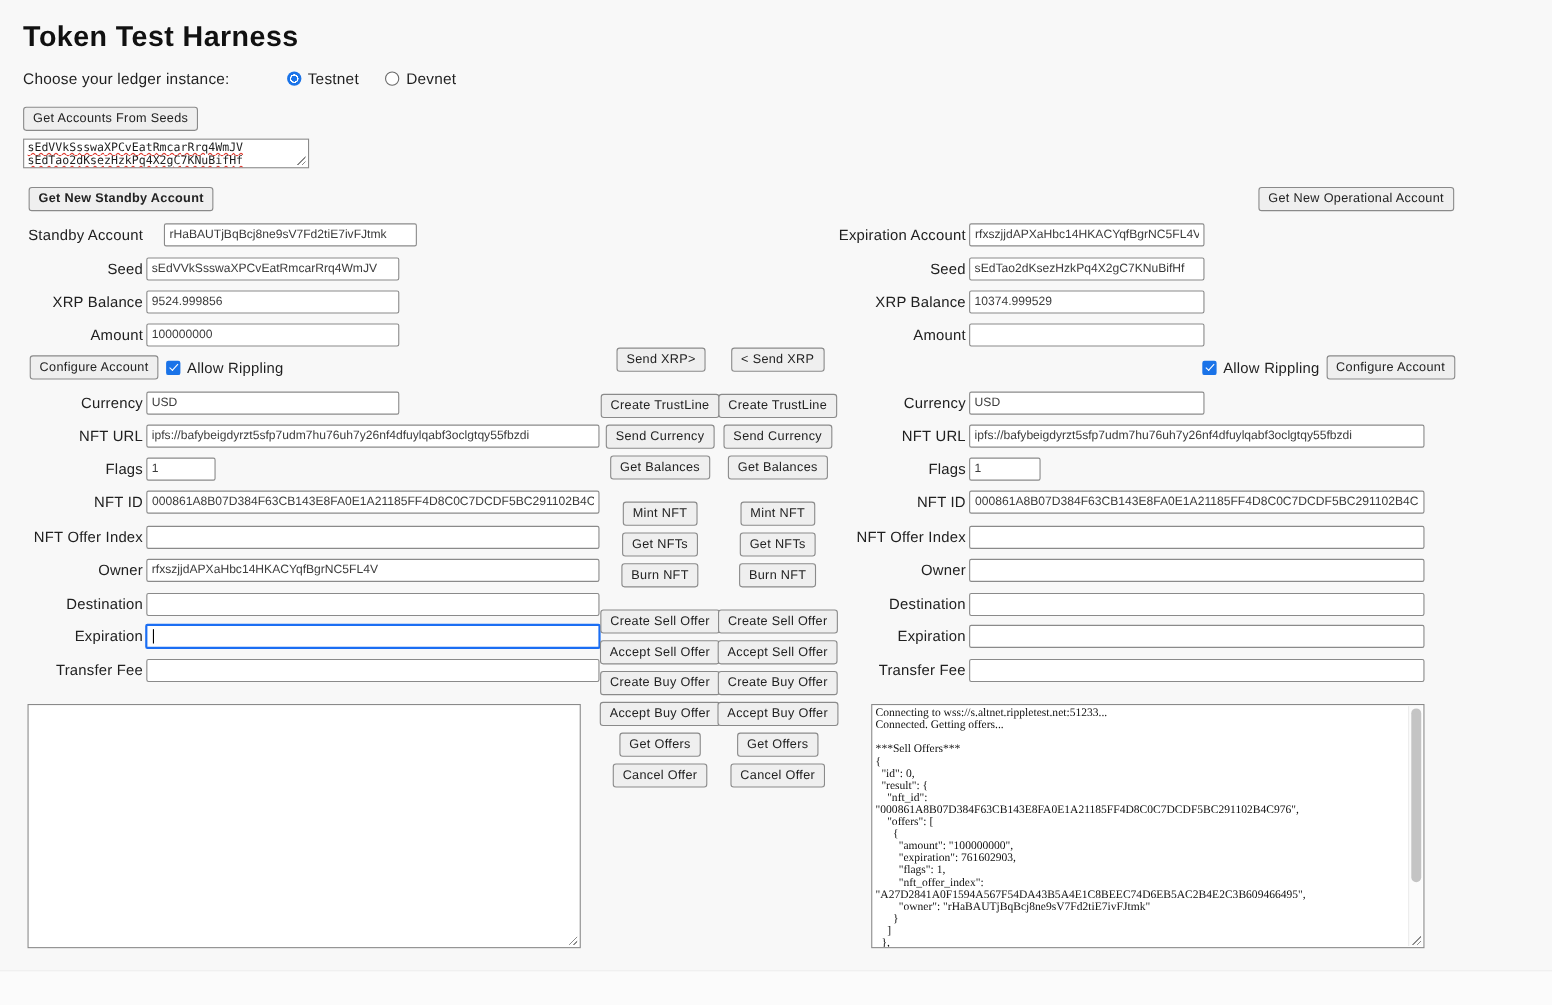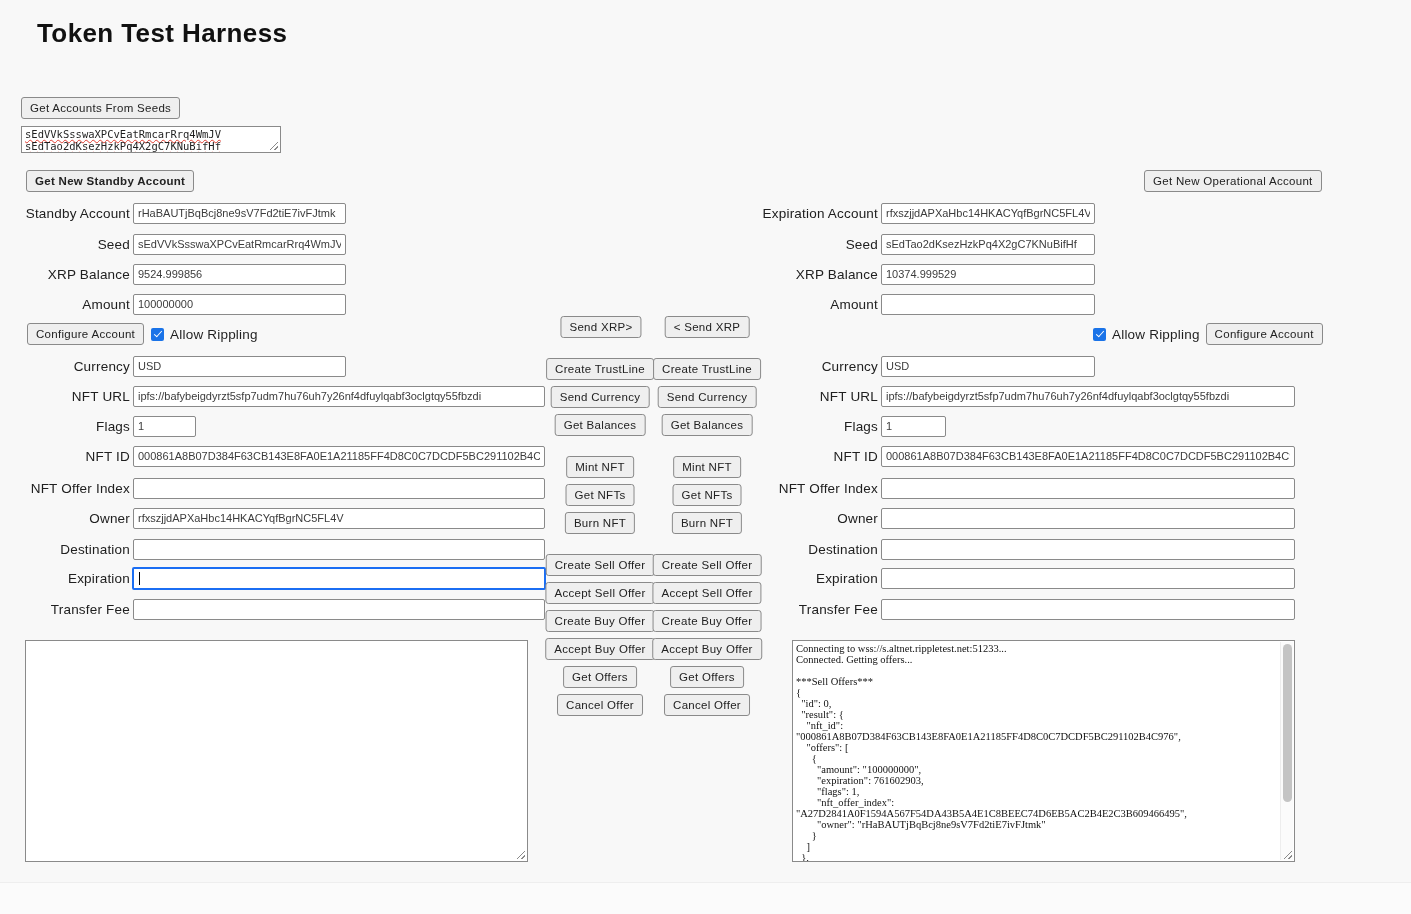--- a/index.html
+++ b/index.html
@@ -1,41 +1,41 @@
 <!DOCTYPE html>
 <html><head>
 <meta charset="utf-8">
 <style>
   * { margin:0; padding:0; box-sizing:border-box; }
   html,body { width:1411px; height:914px; }
   body { background:#f8f8f8; font-family:"Liberation Sans", sans-serif; color:#1f1f1f; overflow:hidden; }
   #app { position:relative; width:1411px; height:914px; background:#f8f8f8; }
 
-  .title { position:absolute; left:21px; top:18px; font-size:26px; font-weight:600; letter-spacing:.4px; color:#111;margin-left:16px; }
+  .title { position:absolute; left:21px; top:18px; font-size:26px; font-weight:600; letter-spacing:.4px; color:#111; }
 
   .ledger-row { position:absolute; left:21px; top:63px; display:flex; align-items:center; font-size:14px; letter-spacing:.2px; }
   .radio { width:13px; height:13px; border-radius:50%; display:inline-block; }
   .radio.checked { background: radial-gradient(circle, #1a73e8 0 2.6px, #ffffff 2.8px 3.8px, #1a73e8 4px 6.5px); }
   .radio.unchecked { background:#fff; border:1px solid #6a6a6a; }
   .radio-label { margin-left:6px; }
 
   .btn { display:inline-block; background:#efefef; border:1px solid #8a8a8a; border-radius:3px; font-family:"Liberation Sans", sans-serif;
          font-size:11.5px; letter-spacing:.3px; color:#222; padding:4px 8px; height:22px; line-height:13px; text-align:center; white-space:nowrap; cursor:default; }
 
   .seedbox { position:absolute; left:21px; top:126px; width:260px; height:27px; background:#fff; border:1px solid #8a8a8a;
              font-family:"DejaVu Sans Mono", monospace; font-size:10.5px; line-height:12px; padding:1px 3px; overflow:hidden; }
   .seedbox .seedtext { white-space:pre; text-decoration:underline; text-decoration-style:wavy; text-decoration-color:#e03c31; text-decoration-thickness:1px; text-underline-offset:1px; }
 
   .lrow { position:absolute; display:flex; align-items:center; height:22px; }
   .lbl { font-size:13.5px; letter-spacing:.2px; color:#202020; text-align:right; padding-right:3px; }
   .lbl.w130 { width:133px; }
   .lbl.w238 { width:241px; }
   .in { height:21px; background:#fff; border:1px solid #8a8a8a; border-radius:2px; font-family:"Liberation Sans", sans-serif;
         font-size:11px; color:#3c3c3c; padding:2px 4px; outline:none; }
-  .w213 { width:213px; } .w214 { width:214px; } .w412 { width:412px; } .w414 { width:414px; } .w63 { width:63px; } .w65 { width:65px; }
+  .w213 { width:230px; } .w214 { width:214px; } .w412 { width:412px; } .w414 { width:414px; } .w63 { width:63px; } .w65 { width:65px; }
   .relwrap { position:relative; display:inline-block; }
   .in.focus { border:2px solid #1b6ef3; height:23px; width:414px; margin-left:-1px; }
   .caret { position:absolute; left:6px; top:5px; width:1px; height:13px; background:#000; animation: blink 1s steps(1) infinite; }
   @keyframes blink { 50% { opacity:0; } }
 
   .checkbox { width:13px; height:13px; border-radius:2px; position:relative; display:inline-block; }
   .checkbox.checked { background:#1a73e8; }
   .checkbox.checked::after { content:""; position:absolute; left:4.5px; top:1.5px; width:3px; height:7px;
         border:solid #fff; border-width:0 1.6px 1.6px 0; transform:rotate(42deg); }
   .chk-label { font-size:13.5px; letter-spacing:.2px; margin-left:6px; }
@@ -52,32 +52,41 @@
         clip-path:polygon(100% 0, 0 100%, 100% 100%); }
   .footer-strip { position:absolute; left:0; top:882px; width:1411px; height:32px; background:#fbfbfb; border-top:1px solid #eeeeee; }
 </style>
 </head>
 <body>
 
 <div id="app">
 
   <h1 class="title">Token Test Harness</h1>
 
+  <div class="ledger-row">
+    <span>Choose your ledger instance:</span>
+    <span style="width:52px"></span>
+    <span class="radio checked"></span>
+    <span class="radio-label">Testnet</span>
+    <span style="width:24px"></span>
+    <span class="radio unchecked"></span>
+    <span class="radio-label">Devnet</span>
+  </div>
 
   <button class="btn" style="position:absolute;left:21px;top:97px;">Get Accounts From Seeds</button>
 
   <div class="seedbox">
     <span class="seedtext">sEdVVkSsswaXPCvEatRmcarRrq4WmJV
 sEdTao2dKsezHzkPq4X2gC7KNuBifHf</span>
     <span class="grip"></span>
   </div>
 
   <button class="btn" style="position:absolute;left:26px;top:170px;font-weight:bold;">Get New Standby Account</button>
 
-  <div class="lrow" style="left:0;top:202px;">
+  <div class="lrow" style="left:0;top:202px;gap:16px;">
     <span class="lbl w130">Standby Account</span>
     <input class="in w213" value="rHaBAUTjBqBcj8ne9sV7Fd2tiE7ivFJtmk" style="">
   </div>
   <div class="lrow" style="left:0;top:233px;">
     <span class="lbl w130">Seed</span>
     <input class="in w213" value="sEdVVkSsswaXPCvEatRmcarRrq4WmJV" style="">
   </div>
   <div class="lrow" style="left:0;top:263px;">
     <span class="lbl w130">XRP Balance</span>
     <input class="in w213" value="9524.999856" style="">

